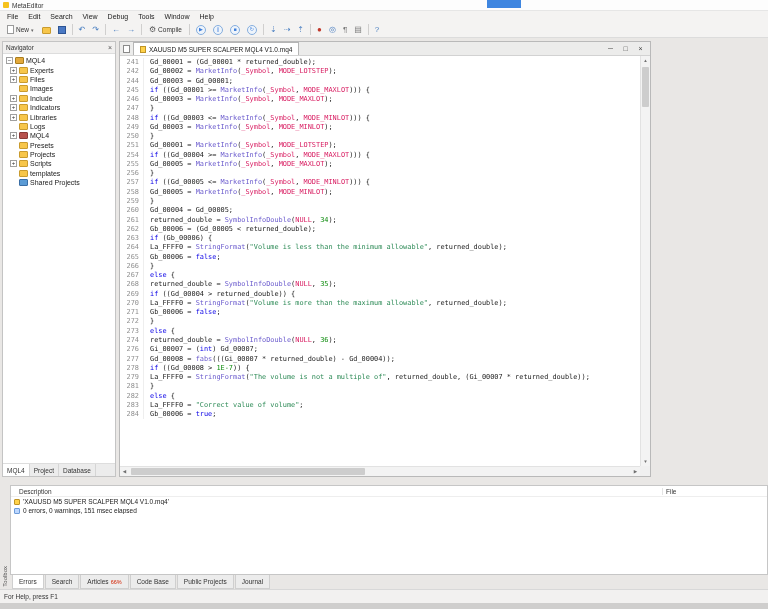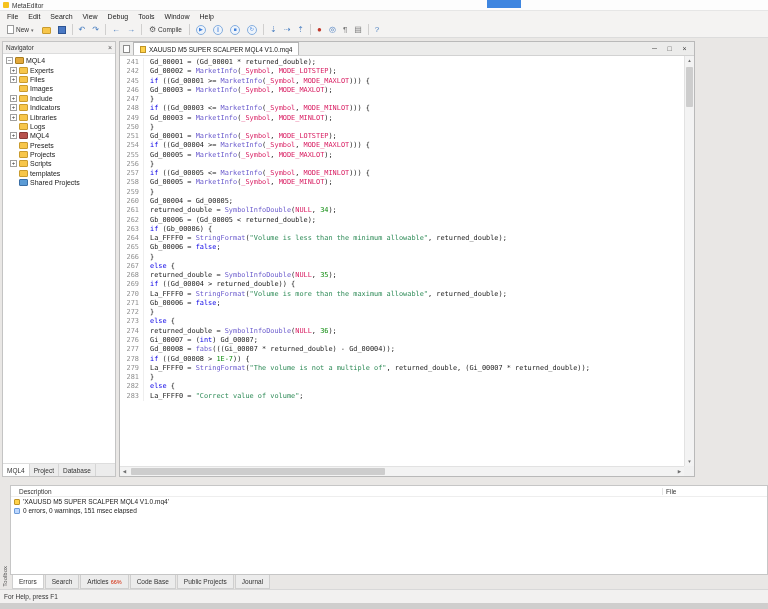--- a/index.html
+++ b/index.html
@@ -37,21 +37,21 @@
   .spacer{width:7px;flex:none}
   .fi{width:9px;height:7px;background:#f7c64a;border:1px solid #c99b2e;border-radius:1px;flex:none}
   .fi.folder-red{background:#b8524e;border-color:#8a3b38}
   .fi.folder-blue{background:#5b9bd5;border-color:#3a6ea5}
   .fi.folder-root{background:#e3a93c;border-color:#a97d1d}
   .tlab{white-space:nowrap}
   .nav-tabs{height:13px;border-top:1px solid #ddd;background:#ececec;display:flex;align-items:stretch;flex:none}
   .ntab{font-size:6.5px;padding:0 4px;display:flex;align-items:center;color:#333;border-right:1px solid #d5d5d5;background:#ececec}
   .ntab.active{background:#fff}
 
-  .editor{position:absolute;left:119px;top:41px;width:576px;height:436px;background:#fff;border:1px solid #b9b9b9}
+  .editor{position:absolute;left:119px;top:41px;width:532px;height:436px;background:#fff;border:1px solid #b9b9b9}
   .tabbar{position:absolute;left:0;top:0;right:0;height:14px;background:#ececeb;border-bottom:1px solid #d2d2d2;display:flex;align-items:flex-end}
   .sysicon{width:7px;height:8px;background:#fff;border:1px solid #8a8a8a;margin:0 3px 2px 3px}
   .etab{height:13px;display:flex;align-items:center;gap:3px;padding:0 6px;background:#fff;border:1px solid #b5b5b5;border-bottom:none;font-size:6.5px;color:#222;white-space:nowrap}
   .mq4icon{width:6px;height:7px;background:#ffd24a;border:1px solid #bf9426;flex:none}
   .winbtns{margin-left:auto;display:flex;align-items:center;height:100%;padding-right:2px}
   .wbtn{width:15px;height:12px;display:flex;align-items:center;justify-content:center;font-size:7px;color:#444}
 
   .code-area{position:absolute;left:0;top:14px;right:10px;bottom:10px;overflow:hidden;background:#fff;padding-top:2px}
   .code-line{white-space:pre;font-family:"DejaVu Sans Mono",monospace;font-size:6.9px;height:9.28px;line-height:9.28px}
   .lineno{display:inline-block;width:24px;text-align:right;color:#8f8f8f;padding-right:4px;border-right:1px solid #eeeeee;margin-right:6px}
@@ -279,20 +279,21 @@
     </div>
     <div class="winbtns">
         <div class="wbtn">─</div>
         <div class="wbtn">□</div>
         <div class="wbtn">×</div>
       </div>
   </div>
   <div class="code-area">
       <div class="code-line"><span class="lineno">241</span><span class="tk-p">Gd_00001 = (Gd_00001 * returned_double);</span></div>
       <div class="code-line"><span class="lineno">242</span><span class="tk-p">Gd_00002 = </span><span class="tk-f">MarketInfo</span><span class="tk-p">(</span><span class="tk-c">_Symbol</span><span class="tk-p">, </span><span class="tk-c">MODE_LOTSTEP</span><span class="tk-p">);</span></div>
+      <div class="code-line"><span class="lineno">244</span><span class="tk-p">Gd_00003 = Gd_00001;</span></div>
       <div class="code-line"><span class="lineno">245</span><span class="tk-k">if</span><span class="tk-p"> ((Gd_00001 &gt;= </span><span class="tk-f">MarketInfo</span><span class="tk-p">(</span><span class="tk-c">_Symbol</span><span class="tk-p">, </span><span class="tk-c">MODE_MAXLOT</span><span class="tk-p">))) {</span></div>
       <div class="code-line"><span class="lineno">246</span><span class="tk-p">Gd_00003 = </span><span class="tk-f">MarketInfo</span><span class="tk-p">(</span><span class="tk-c">_Symbol</span><span class="tk-p">, </span><span class="tk-c">MODE_MAXLOT</span><span class="tk-p">);</span></div>
       <div class="code-line"><span class="lineno">247</span><span class="tk-p">}</span></div>
       <div class="code-line"><span class="lineno">248</span><span class="tk-k">if</span><span class="tk-p"> ((Gd_00003 &lt;= </span><span class="tk-f">MarketInfo</span><span class="tk-p">(</span><span class="tk-c">_Symbol</span><span class="tk-p">, </span><span class="tk-c">MODE_MINLOT</span><span class="tk-p">))) {</span></div>
       <div class="code-line"><span class="lineno">249</span><span class="tk-p">Gd_00003 = </span><span class="tk-f">MarketInfo</span><span class="tk-p">(</span><span class="tk-c">_Symbol</span><span class="tk-p">, </span><span class="tk-c">MODE_MINLOT</span><span class="tk-p">);</span></div>
       <div class="code-line"><span class="lineno">250</span><span class="tk-p">}</span></div>
       <div class="code-line"><span class="lineno">251</span><span class="tk-p">Gd_00001 = </span><span class="tk-f">MarketInfo</span><span class="tk-p">(</span><span class="tk-c">_Symbol</span><span class="tk-p">, </span><span class="tk-c">MODE_LOTSTEP</span><span class="tk-p">);</span></div>
       <div class="code-line"><span class="lineno">254</span><span class="tk-k">if</span><span class="tk-p"> ((Gd_00004 &gt;= </span><span class="tk-f">MarketInfo</span><span class="tk-p">(</span><span class="tk-c">_Symbol</span><span class="tk-p">, </span><span class="tk-c">MODE_MAXLOT</span><span class="tk-p">))) {</span></div>
       <div class="code-line"><span class="lineno">255</span><span class="tk-p">Gd_00005 = </span><span class="tk-f">MarketInfo</span><span class="tk-p">(</span><span class="tk-c">_Symbol</span><span class="tk-p">, </span><span class="tk-c">MODE_MAXLOT</span><span class="tk-p">);</span></div>
       <div class="code-line"><span class="lineno">256</span><span class="tk-p">}</span></div>
@@ -314,20 +315,21 @@
       <div class="code-line"><span class="lineno">272</span><span class="tk-p">}</span></div>
       <div class="code-line"><span class="lineno">273</span><span class="tk-k">else</span><span class="tk-p"> {</span></div>
       <div class="code-line"><span class="lineno">274</span><span class="tk-p">returned_double = </span><span class="tk-f">SymbolInfoDouble</span><span class="tk-p">(</span><span class="tk-c">NULL</span><span class="tk-p">, </span><span class="tk-n">36</span><span class="tk-p">);</span></div>
       <div class="code-line"><span class="lineno">276</span><span class="tk-p">Gi_00007 = (</span><span class="tk-k">int</span><span class="tk-p">) Gd_00007;</span></div>
       <div class="code-line"><span class="lineno">277</span><span class="tk-p">Gd_00008 = </span><span class="tk-f">fabs</span><span class="tk-p">(((Gi_00007 * returned_double) - Gd_00004));</span></div>
       <div class="code-line"><span class="lineno">278</span><span class="tk-k">if</span><span class="tk-p"> ((Gd_00008 &gt; </span><span class="tk-n">1E-7</span><span class="tk-p">)) {</span></div>
       <div class="code-line"><span class="lineno">279</span><span class="tk-p">La_FFFF0 = </span><span class="tk-f">StringFormat</span><span class="tk-p">(</span><span class="tk-s">"The volume is not a multiple of"</span><span class="tk-p">, returned_double, (Gi_00007 * returned_double));</span></div>
       <div class="code-line"><span class="lineno">281</span><span class="tk-p">}</span></div>
       <div class="code-line"><span class="lineno">282</span><span class="tk-k">else</span><span class="tk-p"> {</span></div>
       <div class="code-line"><span class="lineno">283</span><span class="tk-p">La_FFFF0 = </span><span class="tk-s">"Correct value of volume"</span><span class="tk-p">;</span></div>
+      <div class="code-line"><span class="lineno">284</span><span class="tk-p">Gb_00006 = </span><span class="tk-k">true</span><span class="tk-p">;</span></div>
     </div>
   <div class="vscroll">
     <div class="sarrow up">▲</div>
     <div class="vthumb"></div>
     <div class="sarrow down">▼</div>
   </div>
   <div class="hscroll">
     <div class="sarrow left">◀</div>
     <div class="hthumb"></div>
     <div class="sarrow right">▶</div>

